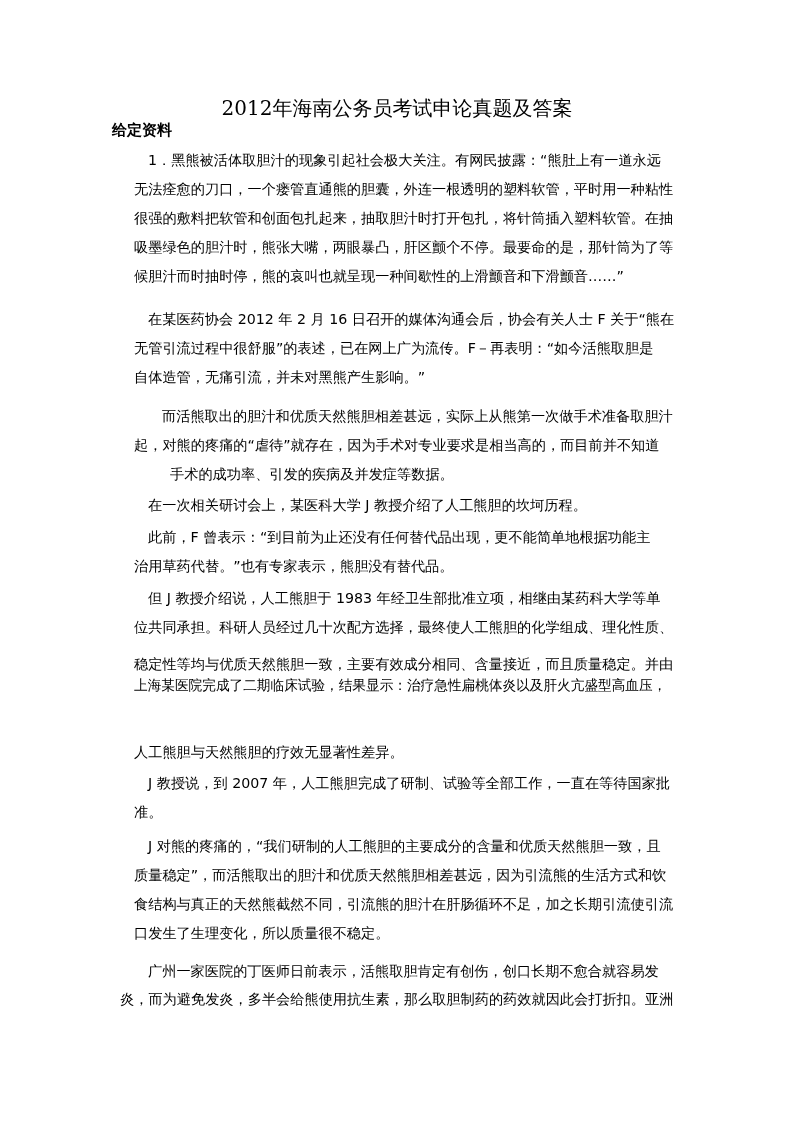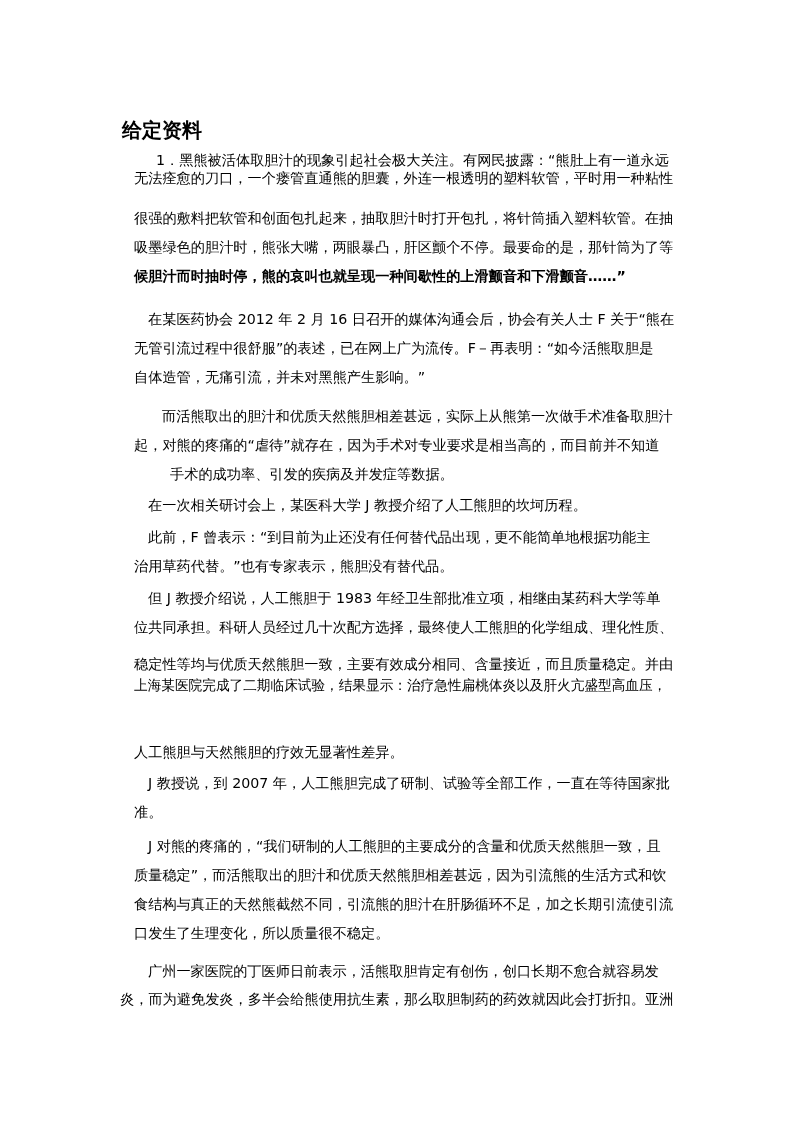--- a/index.html
+++ b/index.html
@@ -1,34 +1,35 @@
 <!DOCTYPE html>
 <html><head>
 <meta charset="utf-8">
 <style>
   html, body { margin: 0; padding: 0; background: #ffffff; }
   body { width: 794px; height: 1123px; position: relative; overflow: hidden;
          font-family: "DejaVu Sans", "Liberation Sans", sans-serif; color: #000; }
   .page { position: absolute; left: 0; top: 0; width: 794px; height: 1123px; background: #fff; }
   .title { position: absolute; left: 0; width: 794px; top: 96px; text-align: center;
            font-family: "DejaVu Serif", "Liberation Serif", serif; font-size: 20px; line-height: 24px; }
-  .section { position: absolute; left: 122px; top: 121px; font-size: 20px; font-weight: bold; line-height: 18px; }
+  .section { position: absolute; left: 112px; top: 121px; font-size: 15px; font-weight: bold; line-height: 18px; }
   .line { position: absolute; font-size: 14.2px; line-height: 18px; white-space: nowrap; letter-spacing: 0px; }
 </style>
 </head>
 <body>
 
 <div class="page">
+  <div class="title">2012年海南公务员考试申论真题及答案</div>
   <div class="section">给定资料</div>
   <div id="body-lines">
-      <div class="line" style="left: 156px; top: 151px;">1．黑熊被活体取胆汁的现象引起社会极大关注。有网民披露：“熊肚上有一道永远</div>
-      <div class="line" style="left: 134px; top: 169px; text-align: center;">无法痊愈的刀口，一个瘘管直通熊的胆囊，外连一根透明的塑料软管，平时用一种粘性</div>
+      <div class="line" style="left: 148px; top: 151px;">1．黑熊被活体取胆汁的现象引起社会极大关注。有网民披露：“熊肚上有一道永远</div>
+      <div class="line" style="left: 134px; top: 180px; text-align: center;">无法痊愈的刀口，一个瘘管直通熊的胆囊，外连一根透明的塑料软管，平时用一种粘性</div>
       <div class="line" style="left: 134px; top: 209px;">很强的敷料把软管和创面包扎起来，抽取胆汁时打开包扎，将针筒插入塑料软管。在抽</div>
       <div class="line" style="left: 134px; top: 238px;">吸墨绿色的胆汁时，熊张大嘴，两眼暴凸，肝区颤个不停。最要命的是，那针筒为了等</div>
-      <div class="line" style="left: 134px; top: 267px; font-weight: bold;">候胆汁而时抽时停，熊的哀叫也就呈现一种间歇性的上滑颤音和下滑颤音……”</div>
+      <div class="line" style="left: 134px; top: 267px;">候胆汁而时抽时停，熊的哀叫也就呈现一种间歇性的上滑颤音和下滑颤音……”</div>
       <div class="line" style="left: 148px; top: 310px;">在某医药协会 2012 年 2 月 16 日召开的媒体沟通会后，协会有关人士 F 关于“熊在</div>
       <div class="line" style="left: 134px; top: 339px;">无管引流过程中很舒服”的表述，已在网上广为流传。F－再表明：“如今活熊取胆是</div>
       <div class="line" style="left: 134px; top: 368px;">自体造管，无痛引流，并未对黑熊产生影响。”</div>
       <div class="line" style="left: 162px; top: 407px;">而活熊取出的胆汁和优质天然熊胆相差甚远，实际上从熊第一次做手术准备取胆汁</div>
       <div class="line" style="left: 134px; top: 436px;">起，对熊的疼痛的“虐待”就存在，因为手术对专业要求是相当高的，而目前并不知道</div>
       <div class="line" style="left: 134px; top: 465px; margin-left: 36px;">手术的成功率、引发的疾病及并发症等数据。</div>
       <div class="line" style="left: 148px; top: 496px;">在一次相关研讨会上，某医科大学 J 教授介绍了人工熊胆的坎坷历程。</div>
       <div class="line" style="left: 148px; top: 528px;">此前，F 曾表示：“到目前为止还没有任何替代品出现，更不能简单地根据功能主</div>
       <div class="line" style="left: 134px; top: 557px;">治用草药代替。”也有专家表示，熊胆没有替代品。</div>
       <div class="line" style="left: 148px; top: 589px;">但 J 教授介绍说，人工熊胆于 1983 年经卫生部批准立项，相继由某药科大学等单</div>

